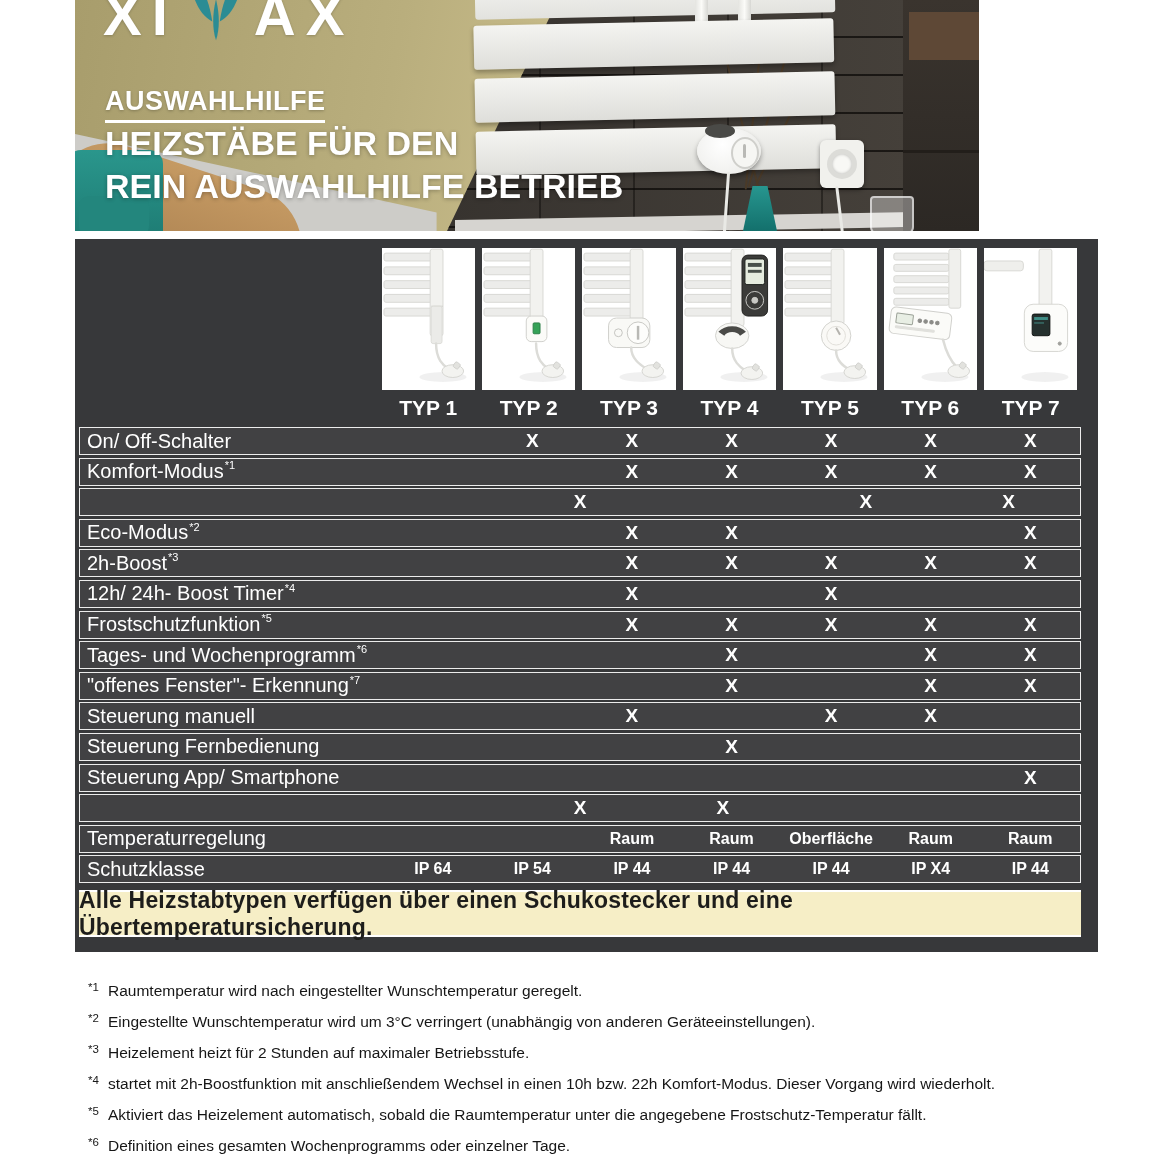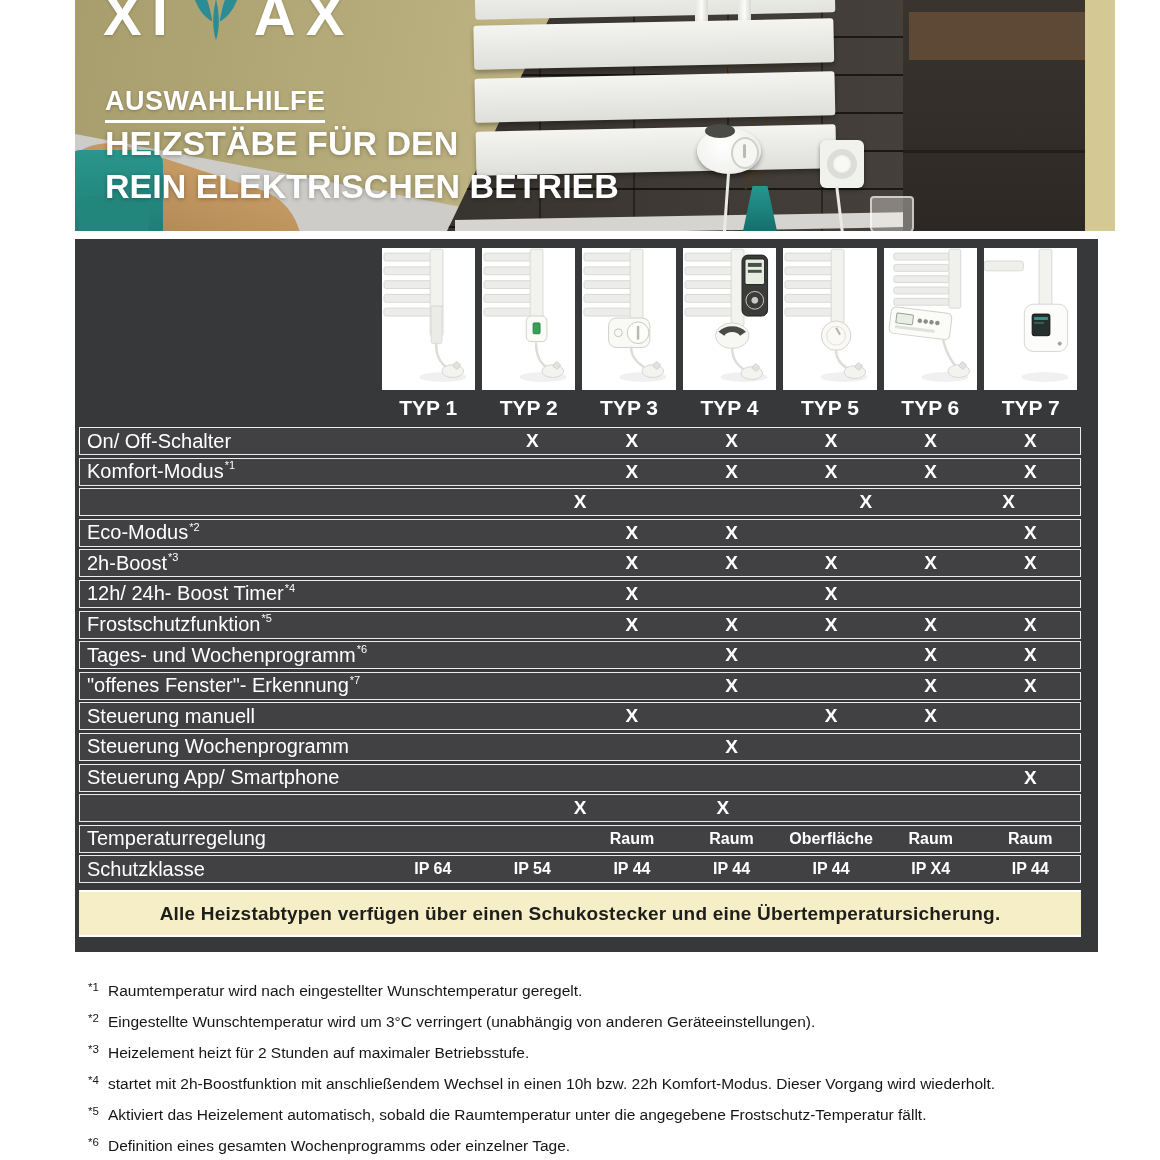--- a/index.html
+++ b/index.html
@@ -1,20 +1,20 @@
 <!DOCTYPE html>
 <html><head>
 <meta charset="utf-8">
 <style>
   html,body{margin:0;padding:0;background:#fff;}
   .page{position:relative;width:1160px;height:1160px;overflow:hidden;background:#fff;
         font-family:"Liberation Sans",sans-serif;}
 
   
-  .hero{position:absolute;left:75px;top:0;width:1040px;height:231px;overflow:hidden;background:#0369a1;}
+  .hero{position:absolute;left:75px;top:0;width:904px;height:231px;overflow:hidden;background:#0369a1;}
   .wall-olive{position:absolute;inset:0;
     background:linear-gradient(100deg,#a89d6c 0%,#b9ae7d 35%,#ccc08e 60%,#d4c894 80%);}
   .floor-left{position:absolute;inset:0;background:#cdccc8;
     clip-path:polygon(0 58%,40% 92%,40% 100%,0 100%);}
   .wall-tiles{position:absolute;left:372px;top:0;width:462px;height:231px;
     clip-path:polygon(24% 0,100% 0,100% 100%,0 100%);
     background-image:
       repeating-linear-gradient(to bottom,transparent 0 36px,rgba(12,10,8,.75) 36px 38px),
       repeating-linear-gradient(to right,transparent 0 92px,rgba(12,10,8,.45) 92px 94px),
       linear-gradient(to right,#37332f,#45403a);}
@@ -74,21 +74,21 @@
   .t-row{box-sizing:border-box;height:28px;margin-bottom:2.6px;display:flex;align-items:center;
     background:#414143;border:1.5px solid #ececec;}
   .row-label{flex:0 0 296px;color:#fff;font-size:20px;padding-left:7px;white-space:nowrap;overflow:hidden;}
   .row-label sup{font-size:11px;position:relative;top:-1px;margin-left:1px;}
   .cell{flex:1;text-align:center;color:#fff;}
   .cell.mark{font-weight:700;font-size:19px;}
   .cell.val{font-weight:700;font-size:16px;white-space:nowrap;}
   .note-bar{position:absolute;left:4px;top:651px;width:1002px;height:47px;background:#f6eec6;
     border-top:2px solid #fff;border-bottom:2px solid #fff;box-sizing:border-box;
     display:flex;align-items:center;justify-content:center;}
-  .note-text{font-size:19px;font-weight:700;color:#1d1d1b;letter-spacing:.2px;}
+  .note-text{font-size:23px;font-weight:700;color:#1d1d1b;letter-spacing:.2px;}
 
   
   .footnotes{position:absolute;left:88px;top:976px;width:990px;color:#161616;}
   .fn{margin-bottom:5px;font-size:15.5px;line-height:22px;white-space:nowrap;}
   .fn-marker{display:inline-block;min-width:20px;vertical-align:5px;font-size:11.5px;}
 </style>
 </head>
 <body>
 
 <div class="page">
@@ -136,21 +136,21 @@
       <span class="logo-letters">XI</span>
       <svg width="56" height="56" viewBox="0 0 60 56">
         <path d="M30 10 C26 26 26 42 30 54 C34 42 34 26 30 10 Z" fill="#2b8c94"></path>
         <path d="M4 0 C8 16 15 28 26 34 C24 20 20 8 16 0 Z" fill="#2b8c94"></path>
         <path d="M56 0 C52 16 45 28 34 34 C36 20 40 8 44 0 Z" fill="#2b8c94"></path>
       </svg>
       <span class="logo-letters">AX</span>
     </div>
     <div class="eyebrow">AUSWAHLHILFE</div>
     <div class="h1a">HEIZSTÄBE FÜR DEN</div>
-    <div class="h1b">REIN ELEKTRISCHEN BETRIEB</div>
+    <div class="h1b">REIN AUSWAHLHILFE BETRIEB</div>
   </div>
 
   <div class="frame">
     <div class="strip" id="products">
         <div class="strip-spacer"></div>
         <div class="p-cell">
        <div class="p-box">
          <svg viewBox="0 0 95 142">
               <rect x="2" y="4" width="52" height="8" rx="2" fill="#ececea" stroke="#d8d8d4" stroke-width="1"></rect>
               <rect x="2" y="18" width="52" height="8" rx="2" fill="#ececea" stroke="#d8d8d4" stroke-width="1"></rect>
@@ -392,21 +392,21 @@
           <div class="row-label">Steuerung manuell</div>
           <div class="cell val"></div>
           <div class="cell val"></div>
           <div class="cell mark">X</div>
           <div class="cell val"></div>
           <div class="cell mark">X</div>
           <div class="cell mark">X</div>
           <div class="cell val"></div>
         </div>
         <div class="t-row">
-          <div class="row-label">Steuerung Wochenprogramm</div>
+          <div class="row-label">Steuerung Fernbedienung</div>
           <div class="cell val"></div>
           <div class="cell val"></div>
           <div class="cell val"></div>
           <div class="cell mark">X</div>
           <div class="cell val"></div>
           <div class="cell val"></div>
           <div class="cell val"></div>
         </div>
         <div class="t-row">
           <div class="row-label">Steuerung App/ Smartphone</div>

